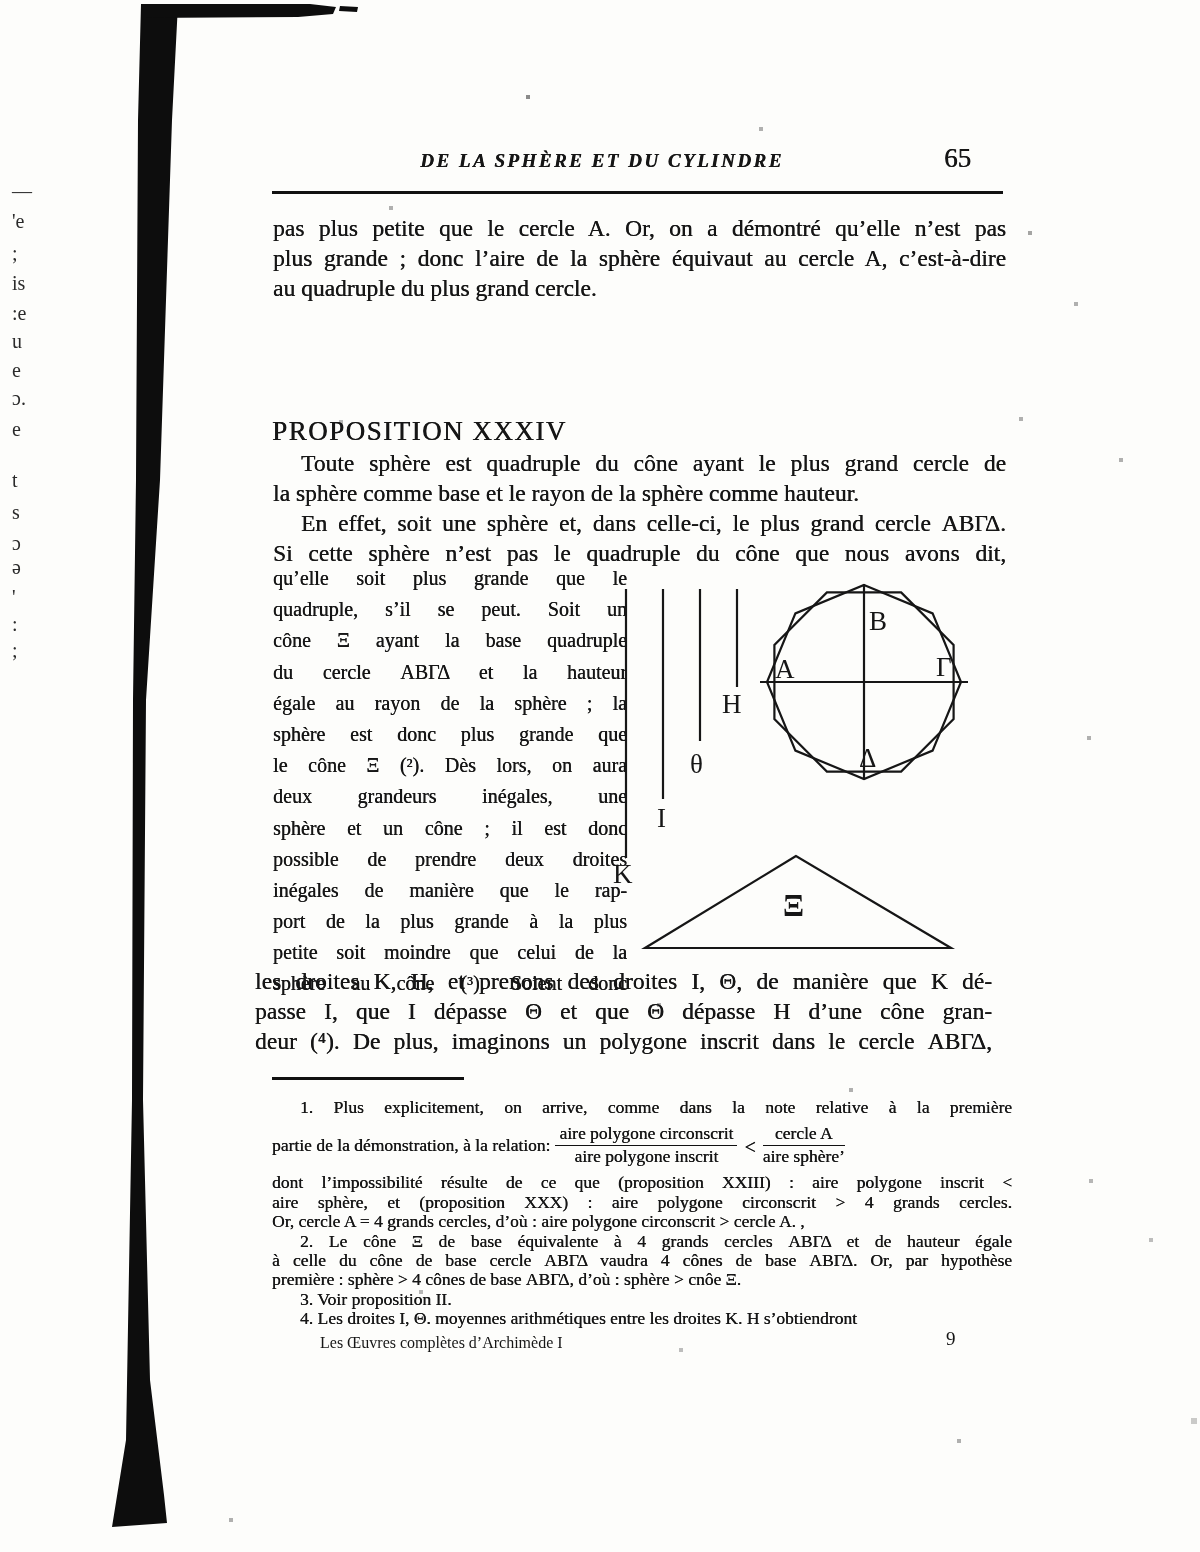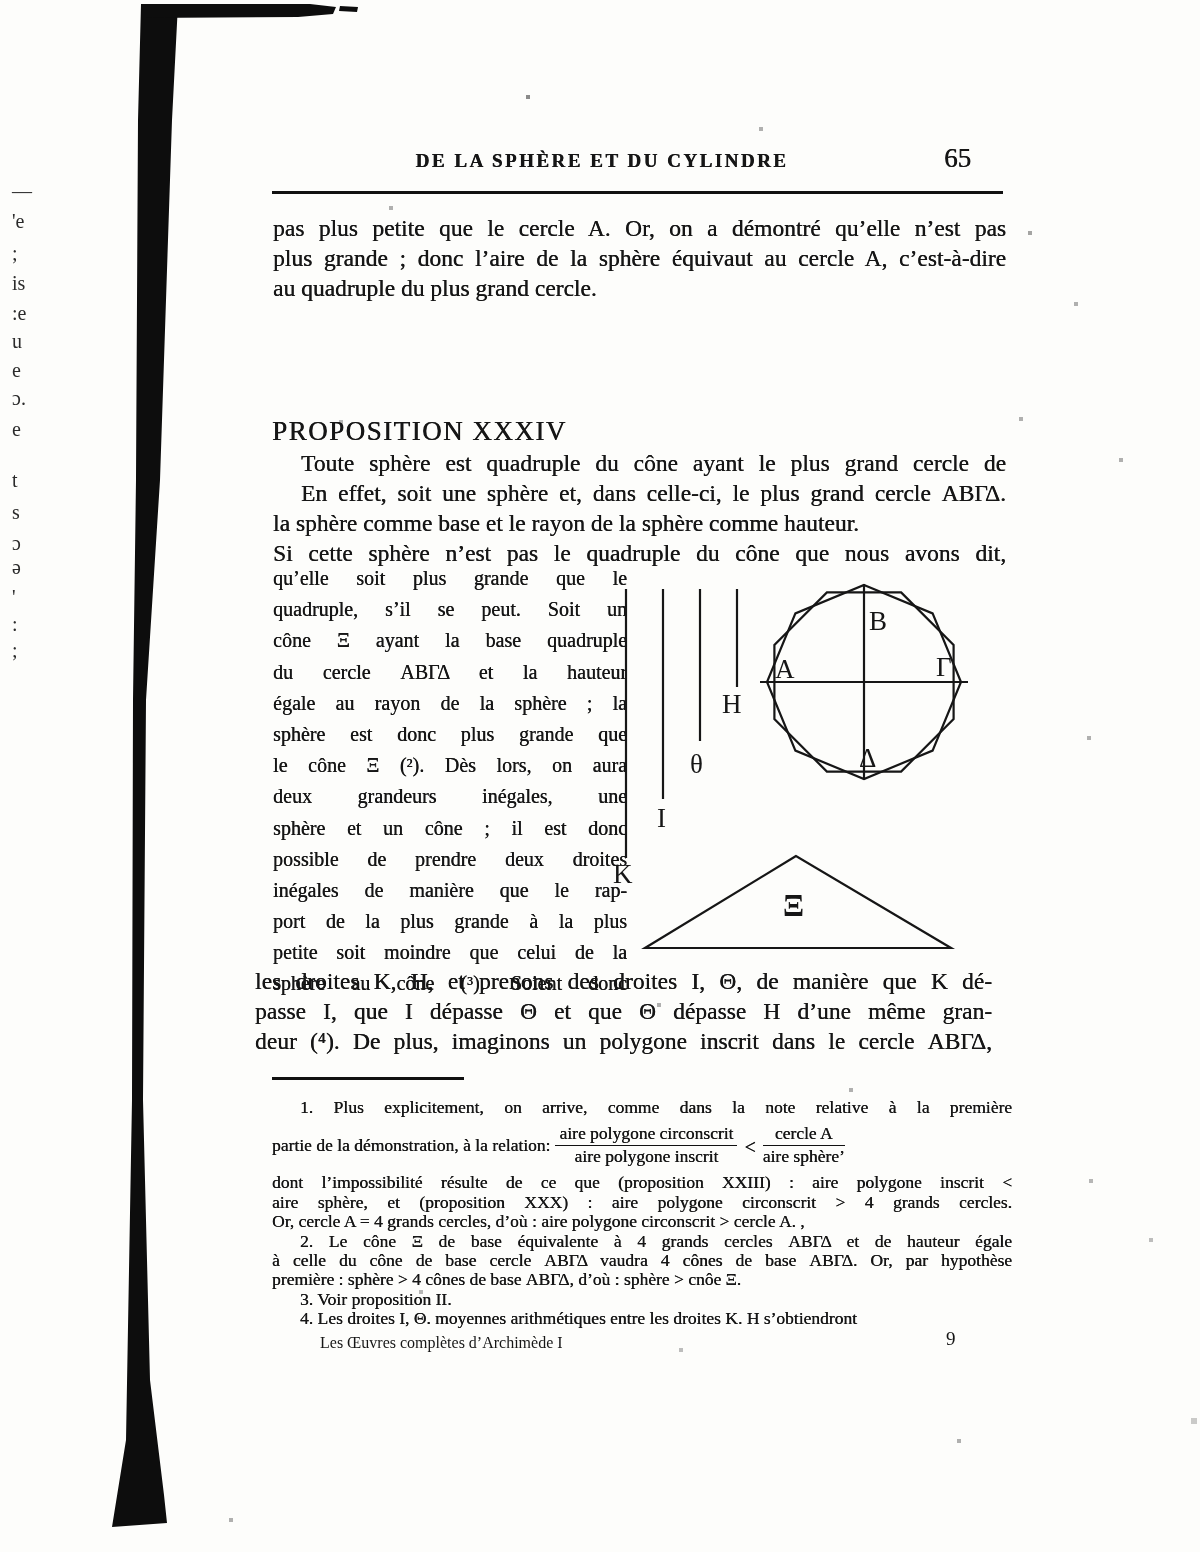--- a/index.html
+++ b/index.html
@@ -3,21 +3,21 @@
 <meta charset="utf-8">
 <style>
   html,body{margin:0;padding:0;}
   #page{position:relative;width:1200px;height:1552px;background:#fdfdfb;overflow:hidden;
         font-family:"Liberation Serif","DejaVu Serif",serif;color:#161616;}
   .abs{position:absolute;}
   .line{height:var(--lh);overflow:hidden;text-align:left;}
   .just{text-align:justify;text-align-last:justify;}
   .ind{text-indent:28px;}
   #header-title{left:272px;top:150px;width:660px;text-align:center;font-weight:bold;
-        font-size:19px;letter-spacing:2.5px;text-shadow:0.4px 0 0 currentColor;}
+        font-size:19px;letter-spacing:2.5px;text-shadow:0.4px 0 0 currentColor;font-style:italic;}
   #page-number{left:944px;top:143px;font-size:27px;text-shadow:0.4px 0 0 currentColor;}
   #header-rule{left:272px;top:191px;width:731px;height:3px;background:#111;}
   .bodytext{font-size:23.5px;--lh:30px;line-height:30px;text-shadow:0.35px 0 0 currentColor;}
   #para1{left:273px;top:213px;width:733px;}
   #prop-heading{left:272px;top:388px;width:733px;text-align:left;font-size:27px;
         letter-spacing:1.5px;text-shadow:0.5px 0 0 currentColor;margin-top:28px;}
   #para2{left:273px;top:448px;width:733px;}
   #column{left:273px;top:563px;width:354px;font-size:20px;--lh:31.2px;line-height:31.2px;}
   #para3{left:255px;top:966px;width:737px;}
   #fn-rule{left:272px;top:1077px;width:192px;height:2.5px;background:#111;}
@@ -84,22 +84,22 @@
   <div id="para1" class="abs bodytext">
       <div class="line just">pas plus petite que le cercle A. Or, on a démontré qu’elle n’est pas</div>
       <div class="line just">plus grande ; donc l’aire de la sphère équivaut au cercle A, c’est-à-dire</div>
       <div class="line">au quadruple du plus grand cercle.</div>
     </div>
 
   <div id="prop-heading" class="abs">PROPOSITION XXXIV</div>
 
   <div id="para2" class="abs bodytext">
       <div class="line just ind">Toute sphère est quadruple du cône ayant le plus grand cercle de</div>
+      <div class="line">la sphère comme base et le rayon de la sphère comme hauteur.</div>
       <div class="line just ind">En effet, soit une sphère et, dans celle-ci, le plus grand cercle ΑΒΓΔ.</div>
-      <div class="line">la sphère comme base et le rayon de la sphère comme hauteur.</div>
       <div class="line just">Si cette sphère n’est pas le quadruple du cône que nous avons dit,</div>
     </div>
 
   <div id="column" class="abs bodytext">
       <div class="line just">qu’elle soit plus grande que le</div>
       <div class="line just">quadruple, s’il se peut. Soit un</div>
       <div class="line just">cône Ξ ayant la base quadruple</div>
       <div class="line just">du cercle ΑΒΓΔ et la hauteur</div>
       <div class="line just">égale au rayon de la sphère ; la</div>
       <div class="line just">sphère est donc plus grande que</div>
@@ -133,21 +133,21 @@
       <text x="124" y="140">H</text>
       <text x="92" y="200">θ</text>
       <text x="59" y="254">I</text>
       <text x="15" y="310">K</text>
       <text x="185" y="343" font-size="31" font-weight="bold">Ξ</text>
     </g>
   </svg>
 
   <div id="para3" class="abs bodytext">
       <div class="line just">les droites K, H, et prenons des droites I, Θ, de manière que K dé-</div>
-      <div class="line just">passe I, que I dépasse Θ et que Θ dépasse H d’une même gran-</div>
+      <div class="line just">passe I, que I dépasse Θ et que Θ dépasse H d’une cône gran-</div>
       <div class="line just">deur (⁴). De plus, imaginons un polygone inscrit dans le cercle ΑΒΓΔ,</div>
     </div>
 
   <div id="fn-rule" class="abs"></div>
 
   <div id="footnotes" class="abs">
     <div class="line just ind">1. Plus explicitement, on arrive, comme dans la note relative à la première</div>
     <div class="frac-row">
       <span>partie de la démonstration, à la relation:</span>
       <span class="frac">

